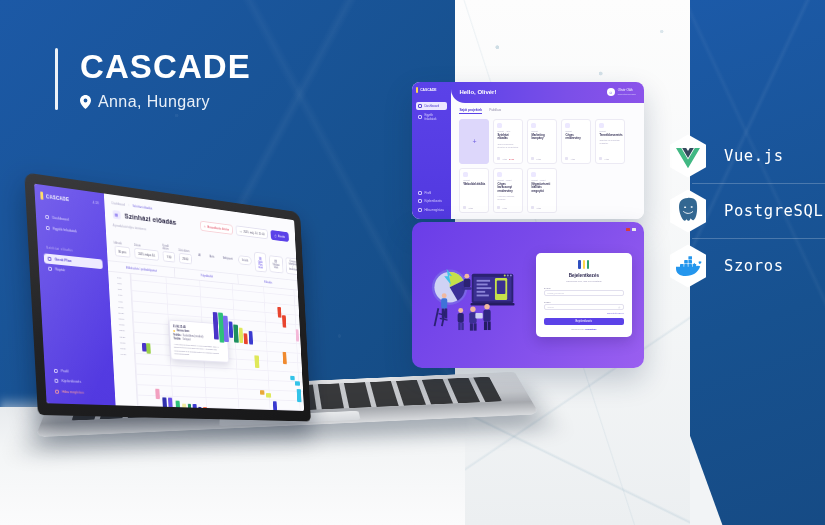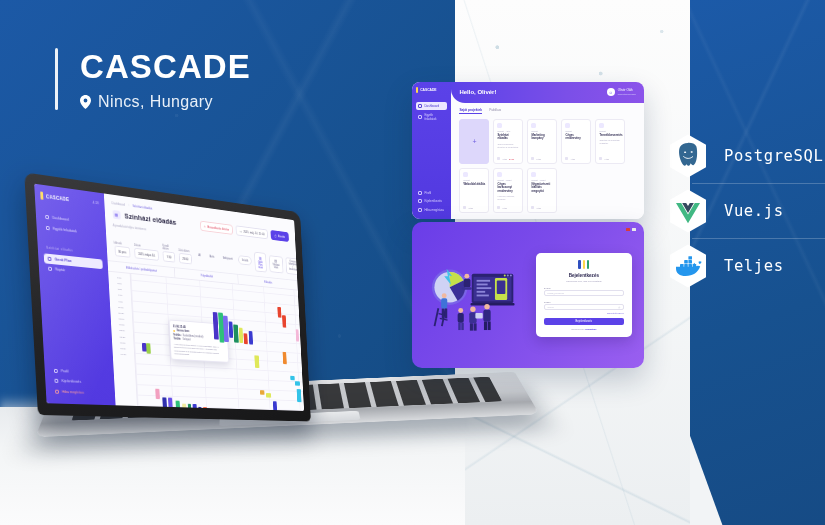--- a/index.html
+++ b/index.html
@@ -262,70 +262,70 @@
   <div class="bg-desk"></div>
 
   <div class="headline">
     <div class="headline-bar"></div>
     <div class="headline-text">
       <div class="brand-title">CASCADE</div>
       <div class="brand-loc">
         <svg class="pin-icon" viewBox="0 0 11 14">
           <path d="M5.5 0C2.46 0 0 2.46 0 5.5 0 9.6 5.5 14 5.5 14S11 9.6 11 5.5C11 2.46 8.54 0 5.5 0zm0 7.4a1.9 1.9 0 110-3.8 1.9 1.9 0 010 3.8z" fill="#ffffff"></path>
         </svg>
-        <div class="brand-loc-text">Nincs, Hungary</div>
+        <div class="brand-loc-text">Anna, Hungary</div>
       </div>
     </div>
   </div>
 
   <div class="stack">
 
 
+
+    <div class="stack-row">
+      <div class="hexwrap">
+        <svg viewBox="0 0 46 46" width="46" height="46">
+          <polygon points="23,1.5 41,11.8 41,34.2 23,44.5 5,34.2 5,11.8" fill="#ffffff"></polygon>
+          <path d="M11 15h5.2l6.8 11.6L29.8 15H35L23 35.2z" fill="#41B883"></path>
+          <path d="M17.2 15h4l1.8 3.1L24.8 15h4L23 25z" fill="#35495E"></path>
+        </svg>
+      </div>
+      <div class="stack-label">Vue.js</div>
+    </div>
 
     <div class="stack-row">
       <div class="hexwrap">
         <svg viewBox="0 0 46 46" width="46" height="46">
           <polygon points="23,1.5 41,11.8 41,34.2 23,44.5 5,34.2 5,11.8" fill="#ffffff"></polygon>
           <path d="M31.4 13.6c-1.3-3-5-3.9-8.6-3.7-3.3.2-6.4 1.5-7.7 3.9-1.6 2.9-1.2 8 .2 12.4 1 3.2 2.6 6.2 4.2 6.5.8.1 1.4-.6 2-1.5.5.9 1.3 1.6 2.2 1.5 1.1-.1 1.6-1.2 2-2.4.6 1 1.6 2.1 2.6 1.9 1.9-.4 3.3-4.8 3.7-9.1.3-3.4.1-7.1-.6-9.5z" fill="#336791"></path>
           <path d="M20.1 18.4c-.6 0-1.1.4-1.1.8s.5.8 1.1.8 1.1-.4 1.1-.8-.5-.8-1.1-.8zm6.6-.2c-.6 0-1.1.4-1.1.8s.5.8 1.1.8 1.1-.4 1.1-.8-.5-.8-1.1-.8z" fill="#ffffff"></path>
           <path d="M18.6 23.6c1.4 1.2 3 1.8 4.6 1.8s3.2-.6 4.5-1.7" stroke="#ffffff" stroke-width=".9" fill="none" stroke-linecap="round"></path>
         </svg>
       </div>
       <div class="stack-label">PostgreSQL</div>
-    </div>
-
-    <div class="stack-row">
-      <div class="hexwrap">
-        <svg viewBox="0 0 46 46" width="46" height="46">
-          <polygon points="23,1.5 41,11.8 41,34.2 23,44.5 5,34.2 5,11.8" fill="#ffffff"></polygon>
-          <path d="M11 15h5.2l6.8 11.6L29.8 15H35L23 35.2z" fill="#41B883"></path>
-          <path d="M17.2 15h4l1.8 3.1L24.8 15h4L23 25z" fill="#35495E"></path>
-        </svg>
-      </div>
-      <div class="stack-label">Vue.js</div>
     </div>
 
     <div class="stack-row">
       <div class="hexwrap">
         <svg viewBox="0 0 46 46" width="46" height="46">
           <polygon points="23,1.5 41,11.8 41,34.2 23,44.5 5,34.2 5,11.8" fill="#ffffff"></polygon>
           <g fill="#2496ED">
             <rect x="15" y="21" width="3.6" height="3.4" rx=".4"></rect>
             <rect x="19.2" y="21" width="3.6" height="3.4" rx=".4"></rect>
             <rect x="23.4" y="21" width="3.6" height="3.4" rx=".4"></rect>
             <rect x="19.2" y="17.1" width="3.6" height="3.4" rx=".4"></rect>
             <rect x="23.4" y="17.1" width="3.6" height="3.4" rx=".4"></rect>
             <rect x="23.4" y="13.2" width="3.6" height="3.4" rx=".4"></rect>
             <rect x="27.6" y="21" width="3.6" height="3.4" rx=".4"></rect>
           </g>
           <path d="M11 25.4c0 4.6 3.6 7.6 9.6 7.6 7.4 0 12.6-3.6 14.6-9.7-1.5-.9-3.3-.7-4.3-.1-.4-2-1.7-3.4-1.7-3.4s-1 1.6-.8 3.9H11z" fill="#2496ED"></path>
           <path d="M33.5 18.7c.9-.7 2.1-.7 3 .1-.1 1.2-1 2-2 2.1-.6-.6-1-1.4-1-2.2z" fill="#2496ED"></path>
         </svg>
       </div>
-      <div class="stack-label">Teljes</div>
+      <div class="stack-label">Szoros</div>
     </div>
   </div>
 
   <div class="laptop">
     <div class="base">
       <div class="kbd"></div>
       <div class="trackpad"></div>
     </div>
     <div class="lid">
       <div class="screen">

